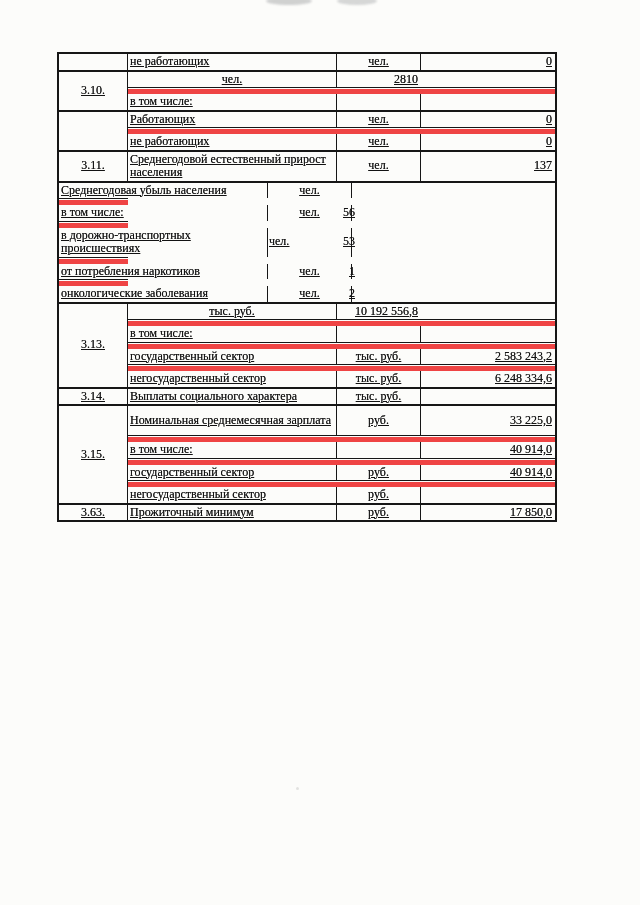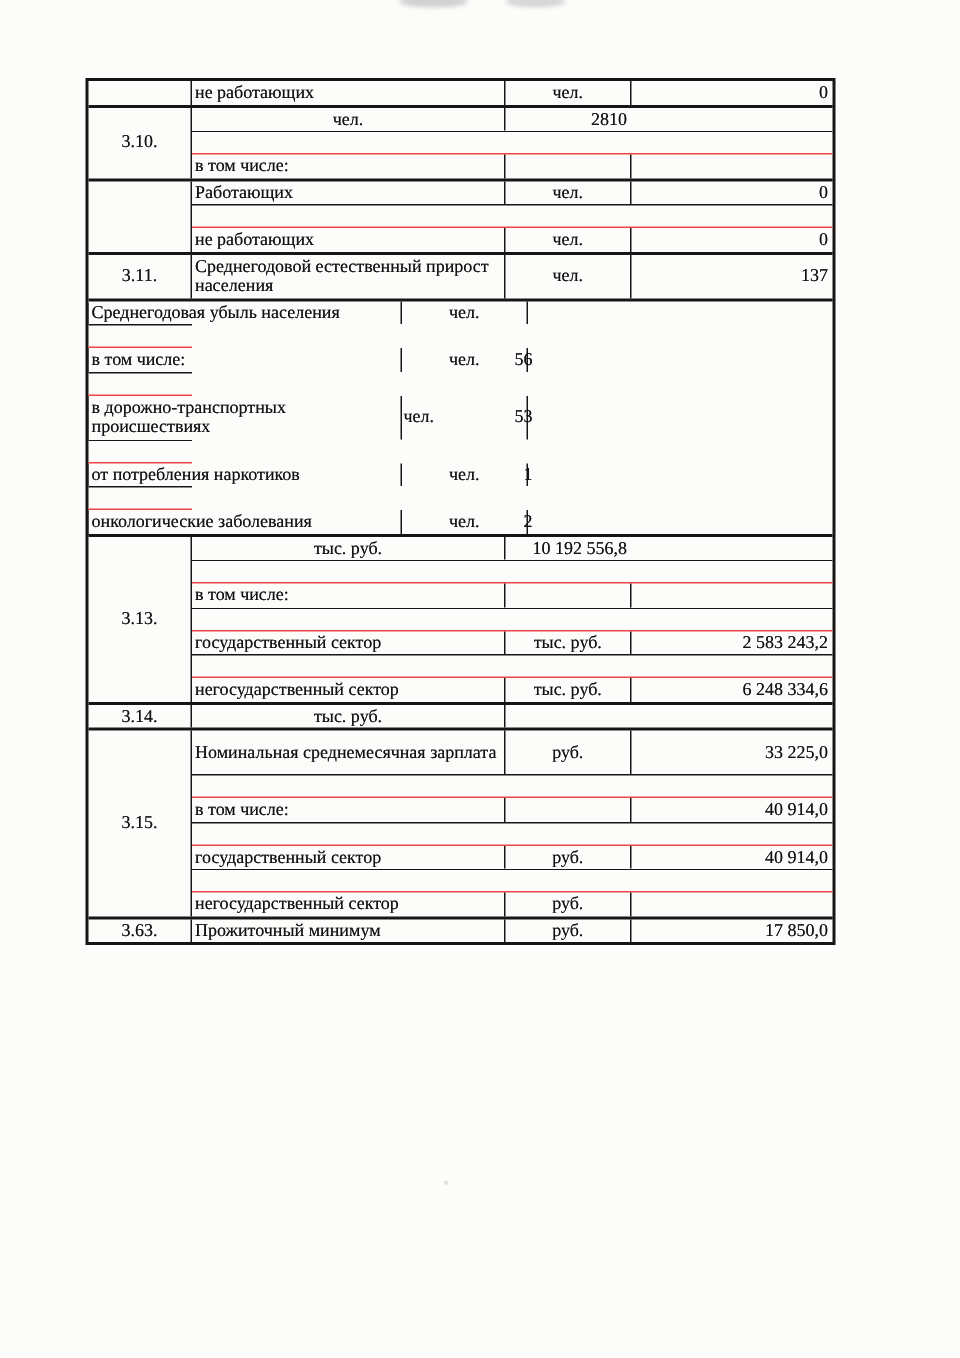--- a/index.html
+++ b/index.html
@@ -30,20 +30,21 @@
     width: 3px; height: 3px; border-radius: 50%;
     background: rgba(0,0,0,0.10);
   }
 
   .tbl {
     position: absolute; left: 57px; top: 52px;
     width: 500px;
     box-sizing: border-box;
     border: 2px solid #161616;
     text-shadow: 0 0 0.4px rgba(20,20,20,0.75);
+    text-decoration: underline;
   }
   .section {
     display: grid;
     grid-template-columns: 69px 1fr;
   }
   .section + .section { border-top: 2px solid #161616; }
 
   .num {
     border-right: 1.5px solid #161616;
     display: flex; align-items: center; justify-content: center;
@@ -52,21 +53,21 @@
     text-align: center;
   }
   .rows { display: flex; flex-direction: column; min-width: 0; }
 
   .row {
     display: grid;
     grid-template-columns: 209px 84px 1fr;
     min-height: 15px;
     box-shadow: 0 1px 0 #161616; 
   }
-  .row + .row { margin-top: 15px; border-top: 1px solid #ef4444; }
+  .row + .row { margin-top: 2px; border-top: 5px solid #ef4444; }
   .row.tall { min-height: 29px; }
 
   .cell {
     box-sizing: border-box;
     padding: 1px 3px;
     display: flex; align-items: center;
     min-width: 0;
   }
   .c-name {
     border-right: 1px solid #161616;
@@ -194,20 +195,21 @@
             <div class="cell c-name">негосударственный сектор</div>
             <div class="cell c-unit">тыс. руб.</div>
             <div class="cell c-val">6 248 334,6</div>
           </div>
         </div>
       </div>
       <div class="section">
         <div class="num cell">3.14.</div>
         <div class="rows">
           <div class="row">
+            <div class="cell c-name">Выплаты социального характера</div>
             <div class="cell c-unit">тыс. руб.</div>
             <div class="cell c-val"></div>
           </div>
         </div>
       </div>
       <div class="section">
         <div class="num cell">3.15.</div>
         <div class="rows">
           <div class="row tall">
             <div class="cell c-name">Номинальная среднемесячная зарплата</div>

